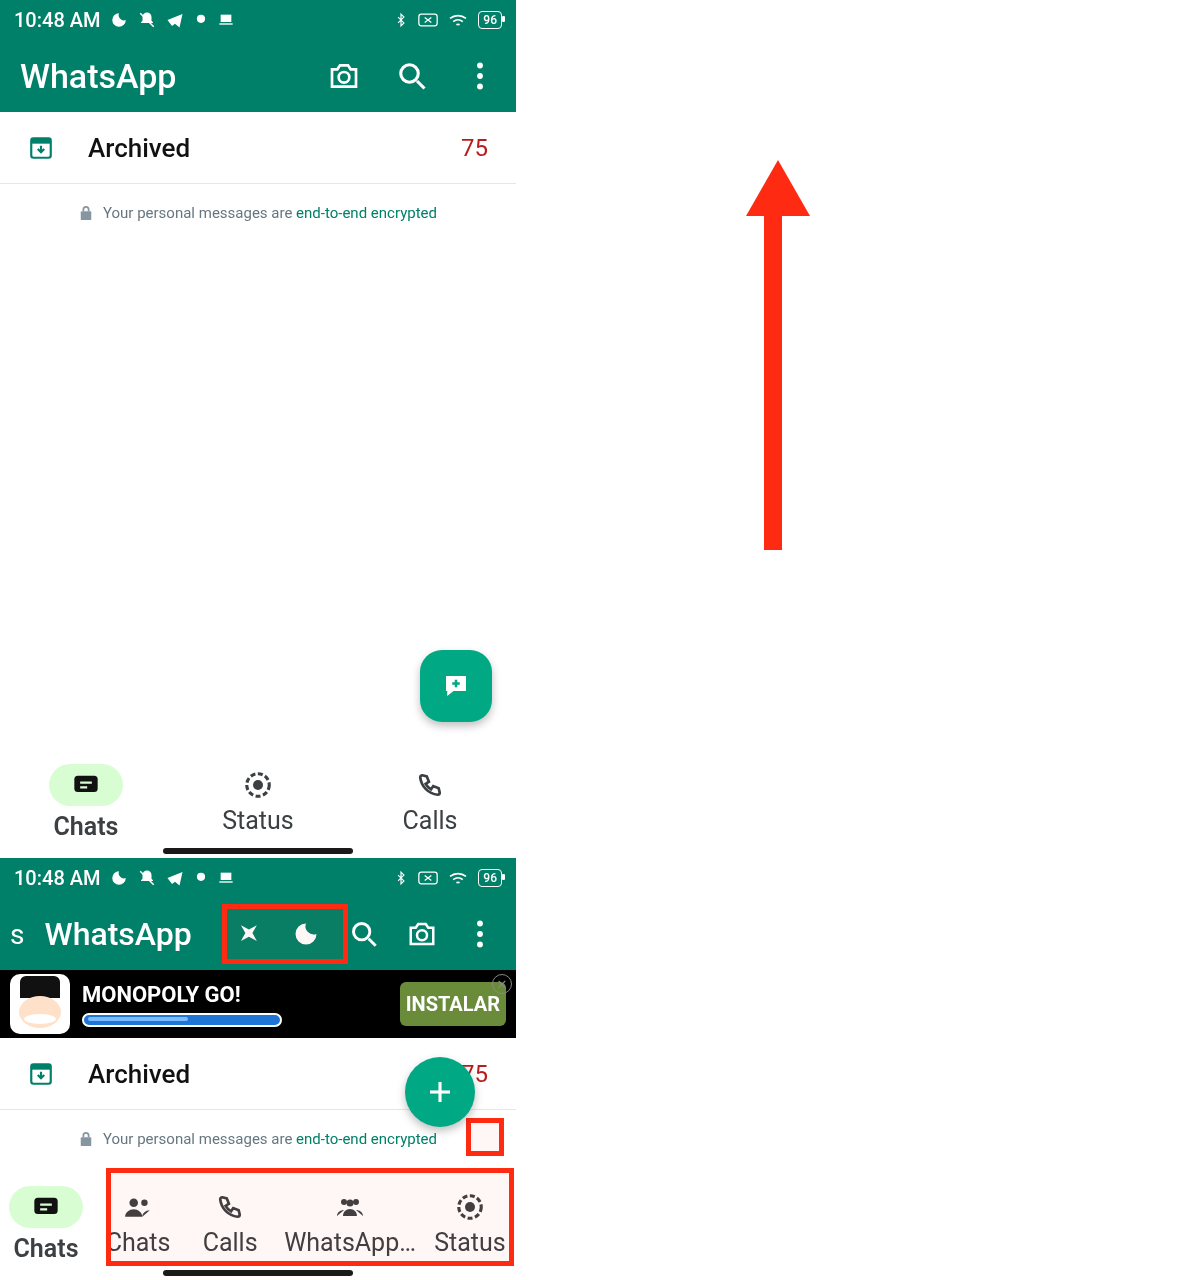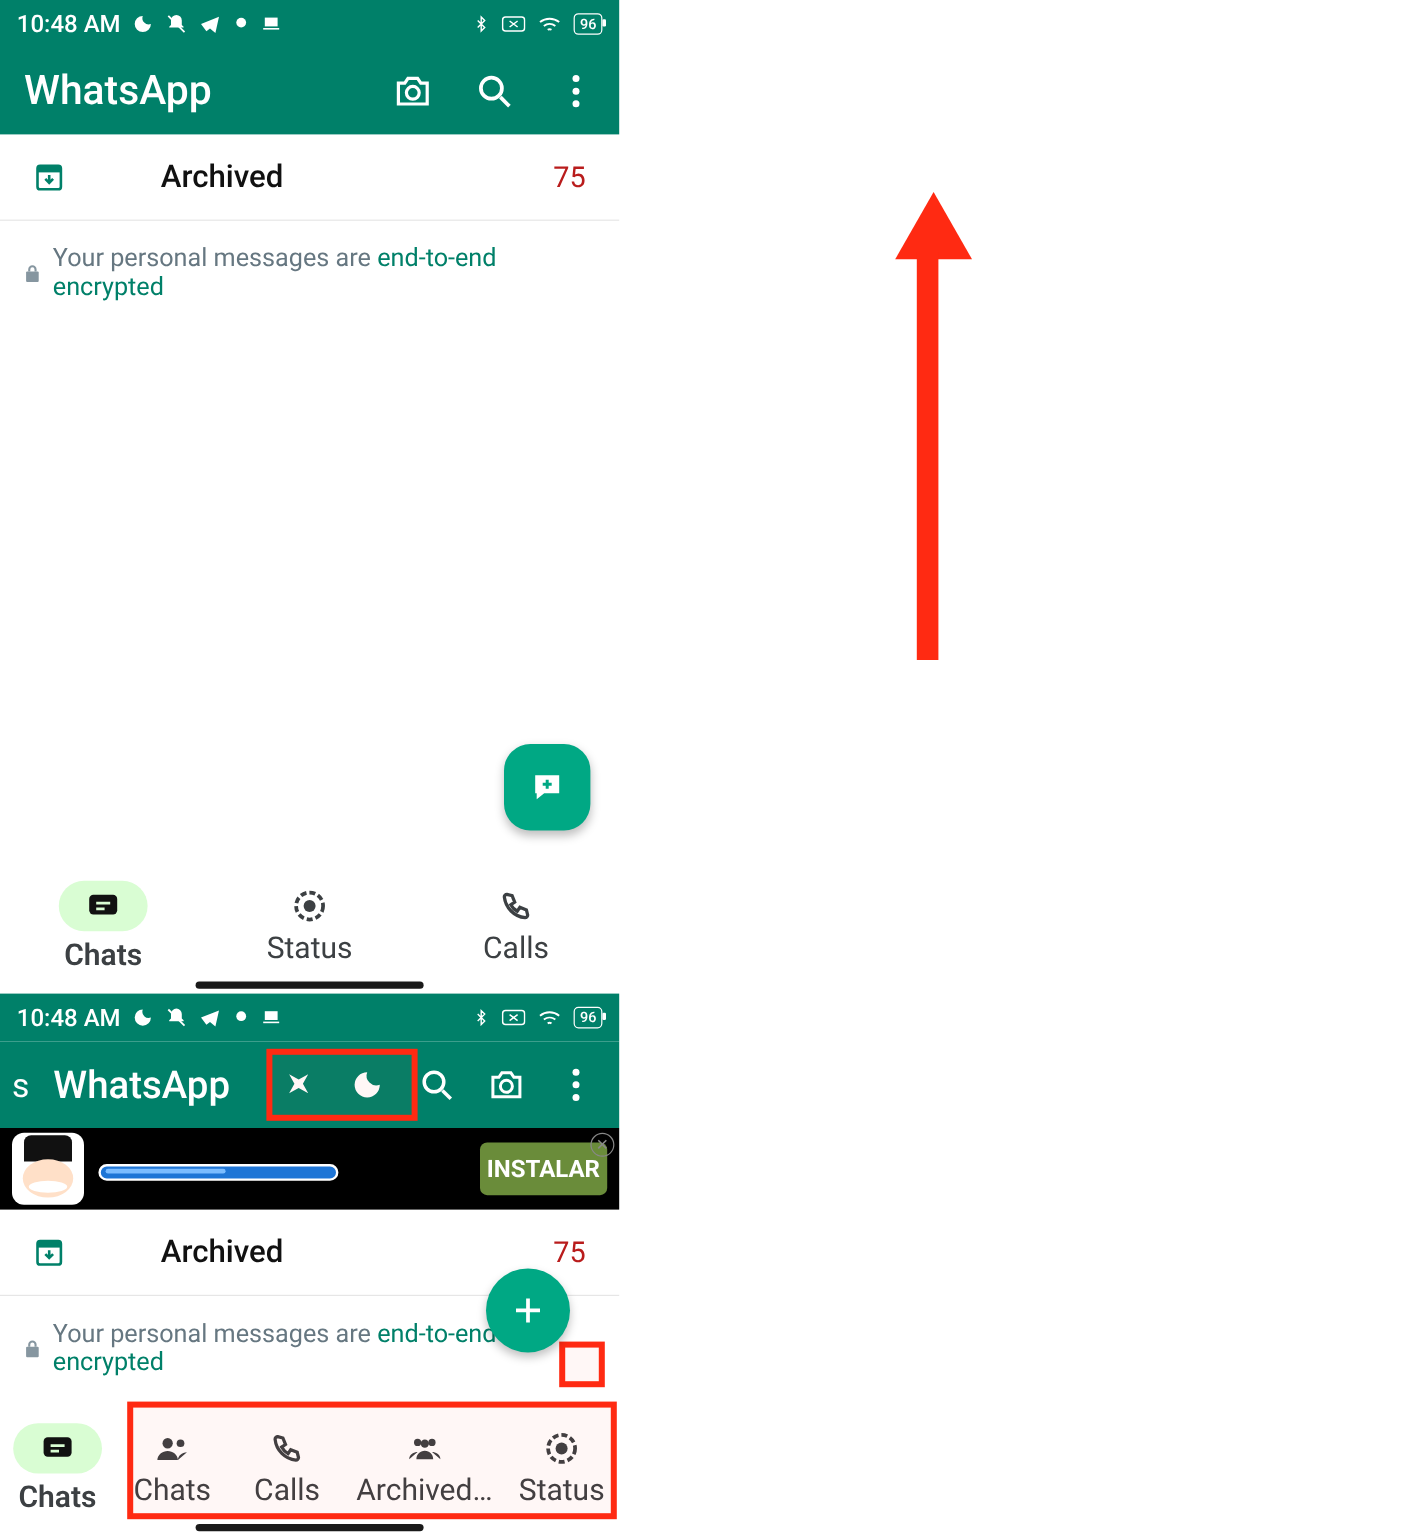--- a/index.html
+++ b/index.html
@@ -26,23 +26,23 @@
 .monopoly-face { position:absolute; top:22px; left:9px; width:42px; height:32px; background:#ffe0c8; border-radius:50%; }
 .monopoly-stache { position:absolute; top:40px; left:14px; width:32px; height:10px; background:#fff; border-radius:50%; }
 .ad-text { margin-left: 12px; flex: 1; }
 .ad-title { color: #fff; font-size: 22px; font-weight: 700; }
 .ad-bar { margin-top:6px; width: 200px; height: 14px; background: #1e75d6; border-radius: 8px; border:2px solid #fff; position: relative; }
 .ad-bar::after { content:""; position:absolute; left:4px; top:2px; width:100px; height:4px; background:#7bbcff; border-radius:4px; }
 .ad-btn { background: #6a8c3a; color: #fff; font-weight: 700; font-size: 20px; padding: 10px 6px; border-radius: 6px; }
 .ad-close { position: absolute; top: 4px; right: 4px; width: 20px; height: 20px; border: 1.5px solid #888; border-radius: 50%; display: flex; align-items: center; justify-content: center; color: #888; font-size: 13px; }
 .archived-row { height: 72px; display: flex; align-items: center; padding: 0 28px; border-bottom: 1px solid #e6e6e6; }
 .archive-icon { width: 26px; height: 26px; margin-right: 34px; }
-.archived-label { font-size: 26px; color: #111; font-weight: 500; margin-left: 46px; }
+.archived-label { font-size: 26px; color: #111; font-weight: 500; }
 .archived-count { margin-left: auto; color: #b91c1c; font-size: 24px; }
-.encrypt-row { display: flex; align-items: center; justify-content: center; gap: 10px; padding: 20px; color: #667781; font-size: 21px; }
+.encrypt-row { display: flex; align-items: center; justify-content: center; gap: 10px; padding: 20px; color: #667781; font-size: 15px; }
 .encrypt-link { color: #008069; }
 .content { flex: 1; position: relative; background: #fff; }
 .fab { position: absolute; right: 24px; bottom: 24px; width: 72px; height: 72px; border-radius: 22px; background: #00a884; display: flex; align-items: center; justify-content: center; box-shadow: 0 4px 8px rgba(0,0,0,0.25); }
 .fab.round { border-radius: 50%; background: #00a884; width: 70px; height: 70px; }
 .fab-wrap { position: absolute; right: 12px; bottom: 12px; padding: 14px; }
 .bottom-nav { height: 112px; background: #fff; display: flex; align-items: center; justify-content: space-around; position: relative; }
 .nav-item { display: flex; flex-direction: column; align-items: center; gap: 6px; color: #3c4043; font-size: 25px; min-width: 88px; }
 .nav-pill { background: #d9fdd3; border-radius: 24px; padding: 6px 22px; display: flex; align-items: center; justify-content: center; }
 .nav-icon { width: 30px; height: 30px; display: flex; align-items: center; justify-content: center; color: #3c4043; }
 .nav-handle { position: absolute; bottom: 4px; left: 50%; transform: translateX(-50%); width: 190px; height: 6px; background: #1a1a1a; border-radius: 4px; }
@@ -301,20 +301,21 @@
       </div>
     </div>
 
     <div class="ad-banner">
       <div class="ad-thumb">
         <div class="monopoly-hat"></div>
         <div class="monopoly-face"></div>
         <div class="monopoly-stache"></div>
       </div>
       <div class="ad-text">
+        <div class="ad-title">MONOPOLY GO!</div>
         <div class="ad-bar"></div>
       </div>
       <div class="ad-btn">INSTALAR</div>
       <div class="ad-close">✕</div>
     </div>
 
     <div class="archived-row">
       <span class="archive-icon">
         <svg width="26" height="26" viewBox="0 0 24 24" fill="none" stroke="#008069" stroke-width="2">
             <rect x="3" y="3" width="18" height="18" rx="2"></rect>
@@ -379,21 +380,21 @@
       </div>
       <div class="nav-item">
         <span class="nav-icon">
             <svg width="34" height="26" viewBox="0 0 30 22" fill="#3c4043">
               <circle cx="9" cy="6" r="3"></circle>
               <circle cx="21" cy="6" r="3"></circle>
               <circle cx="15" cy="7" r="3.5"></circle>
               <path d="M2 20c0-4 4-6 7-6M28 20c0-4-4-6-7-6M8 20c0-4 3-7 7-7s7 3 7 7"></path>
             </svg>
           </span>
-        <span>Archived…</span>
+        <span>WhatsApp…</span>
       </div>
       <div class="nav-item">
         <span class="nav-icon">
             <svg width="30" height="30" viewBox="0 0 24 24" fill="none" stroke="#3c4043" stroke-width="2.5">
               <circle cx="12" cy="12" r="9" stroke-dasharray="4 2"></circle>
               <circle cx="12" cy="12" r="4" fill="#3c4043" stroke="none"></circle>
             </svg>
           </span>
         <span>Status</span>
       </div>

